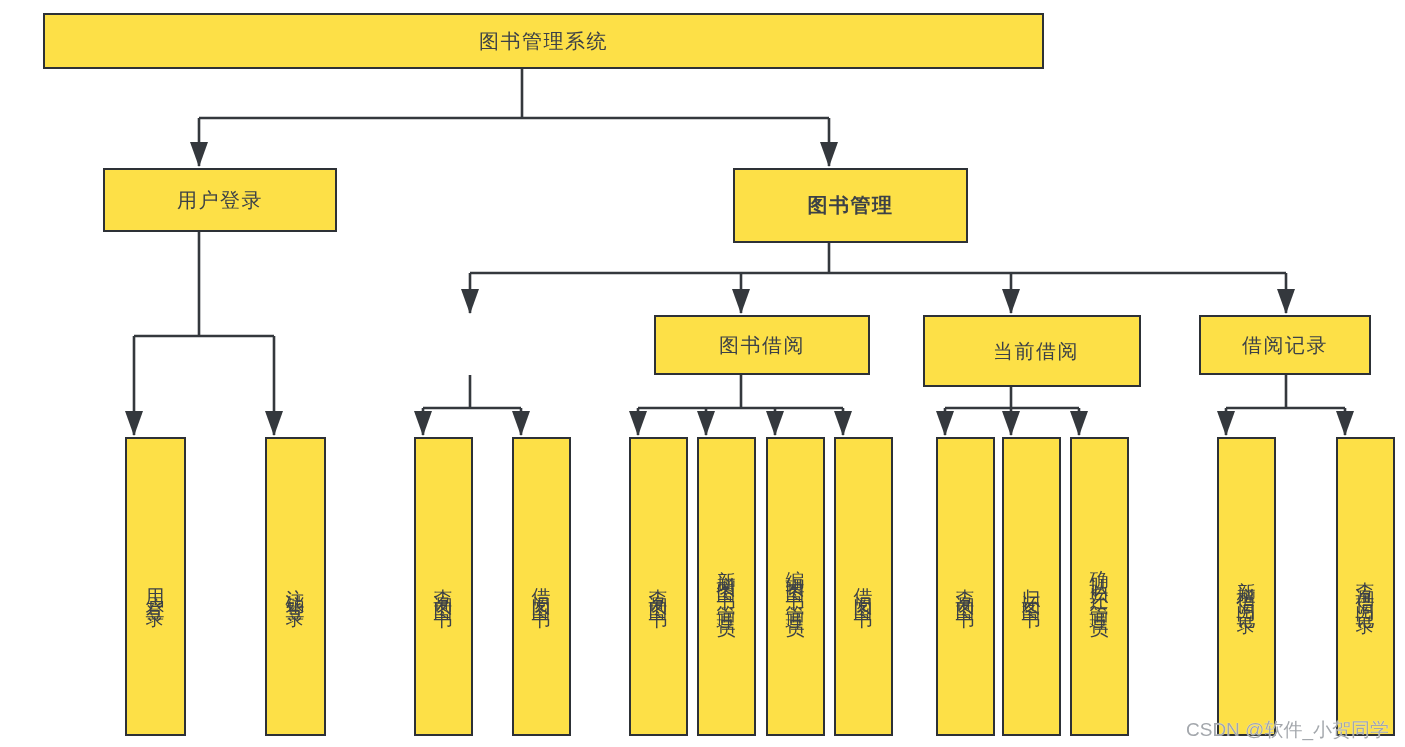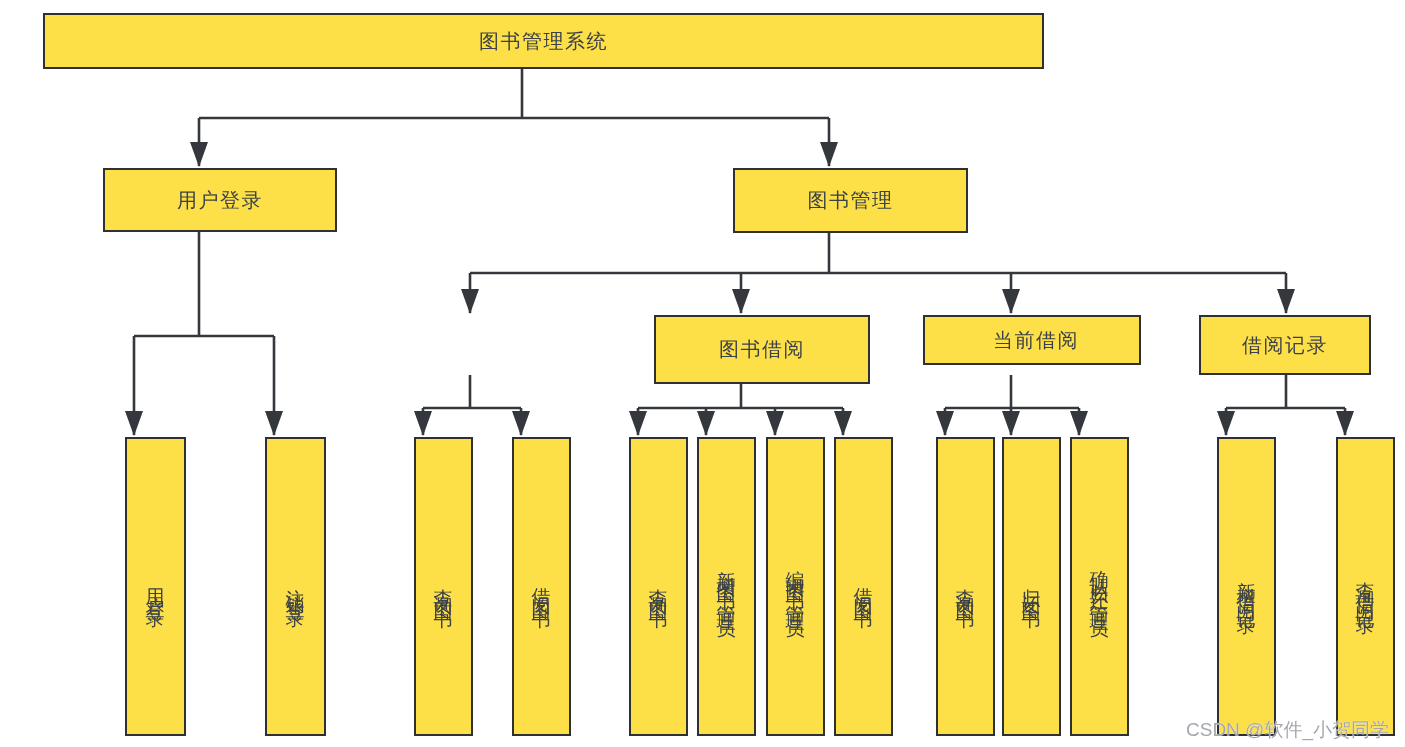--- a/index.html
+++ b/index.html
@@ -136,28 +136,28 @@
     <polygon points="1336,411 1354,411 1345,436"></polygon>
   </svg>
 
   <div class="box" style="left:22px; top:13px; width:1001px; height:56px;">
     <span class="hlabel">图书管理系统</span>
   </div>
 
   <div class="box" style="left:82px; top:168px; width:234px; height:64px;">
     <span class="hlabel">用户登录</span>
   </div>
-  <div class="box" style="left:712px; top:168px; width:235px; height:65px;">
+  <div class="box" style="left:712px; top:168px; width:235px; height:75px;font-weight:bold;">
     <span class="hlabel">图书管理</span>
   </div>
 
-  <div class="box" style="left:633px; top:315px; width:216px; height:69px;">
+  <div class="box" style="left:633px; top:315px; width:216px; height:60px;">
     <span class="hlabel">图书借阅</span>
   </div>
-  <div class="box" style="left:902px; top:315px; width:218px; height:50px;padding-left:8px;">
+  <div class="box" style="left:902px; top:315px; width:218px; height:72px;padding-left:8px;">
     <span class="hlabel">当前借阅</span>
   </div>
   <div class="box" style="left:1178px; top:315px; width:172px; height:60px;">
     <span class="hlabel">借阅记录</span>
   </div>
 
   <div class="box" style="left:104px; top:437px; width:61px; height:299px;">
     <span class="leaf">用户登录</span>
   </div>
   <div class="box" style="left:244px; top:437px; width:61px; height:299px;">

